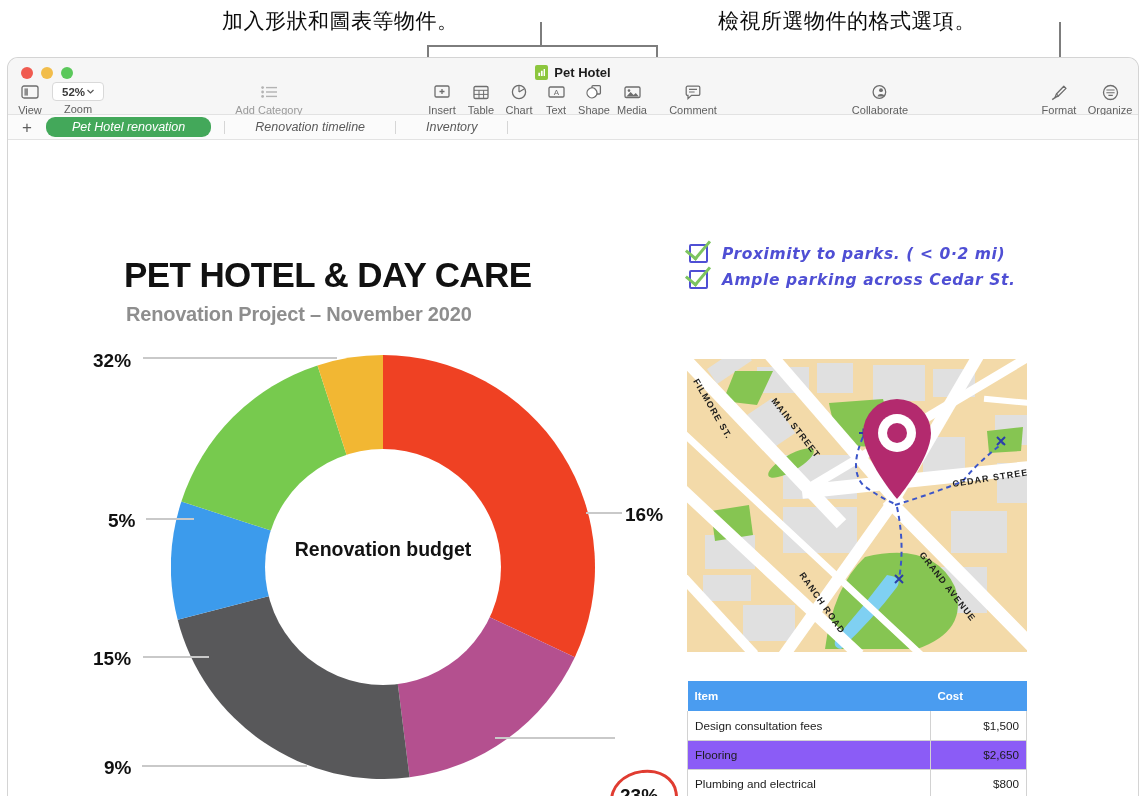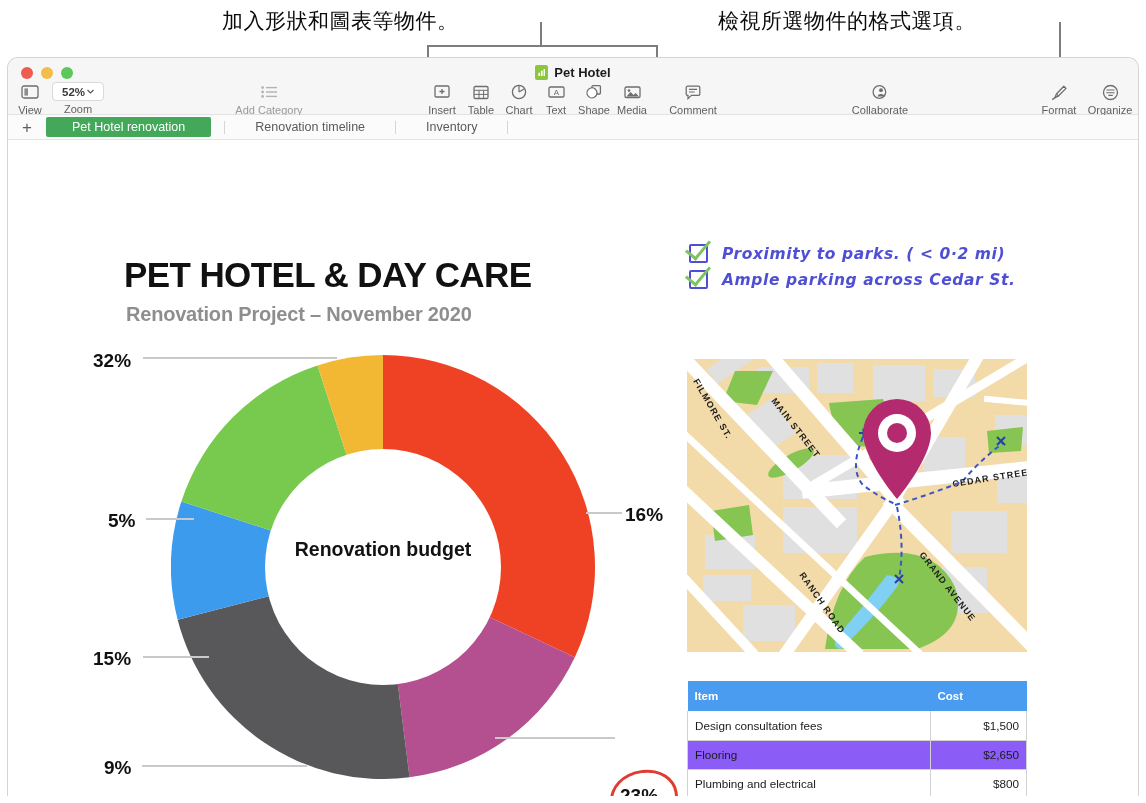--- a/index.html
+++ b/index.html
@@ -39,22 +39,22 @@
 
   .zoom-pill{ position:absolute; left:44px; top:24px; width:52px; height:19px;
      background:#ffffff; border:1px solid #d9d9d9; border-radius:4px;
      font-size:11.5px; font-weight:bold; color:#3a3a3a; display:flex;
      align-items:center; justify-content:center; gap:2px; }
 
   
   .tabbar{ position:relative; height:25px; background:#fbfbfb;
      border-bottom:1px solid #e3e3e3; display:flex; align-items:center; }
   .tab-plus{ width:38px; text-align:center; font-size:17px; color:#5e5e5e; line-height:1; }
-  .tab{ font-size:12.5px; color:#5a5a5a; padding:3px 17px; border-radius:2px;
-     white-space:nowrap; }
+  .tab{ font-size:12.5px; color:#5a5a5a; padding:3px 17px; border-radius:9px;
+     white-space:nowrap;font-style:italic; }
   .tab.active{ background:#43a85a; color:#fff; font-weight:normal; padding:3px 26px; }
   .tab-sep{ width:1px; height:13px; background:#d6d6d6; margin:0 13px; }
 
   
   .canvas{ position:relative; height:657px; background:#fff; }
 
   .head-title{ position:absolute; left:116px; top:115px; font-size:35px;
      font-weight:bold; color:#111; letter-spacing:-.6px;
      font-family:"Liberation Sans",sans-serif; }
   .head-sub{ position:absolute; left:118px; top:163px; font-size:20px;

